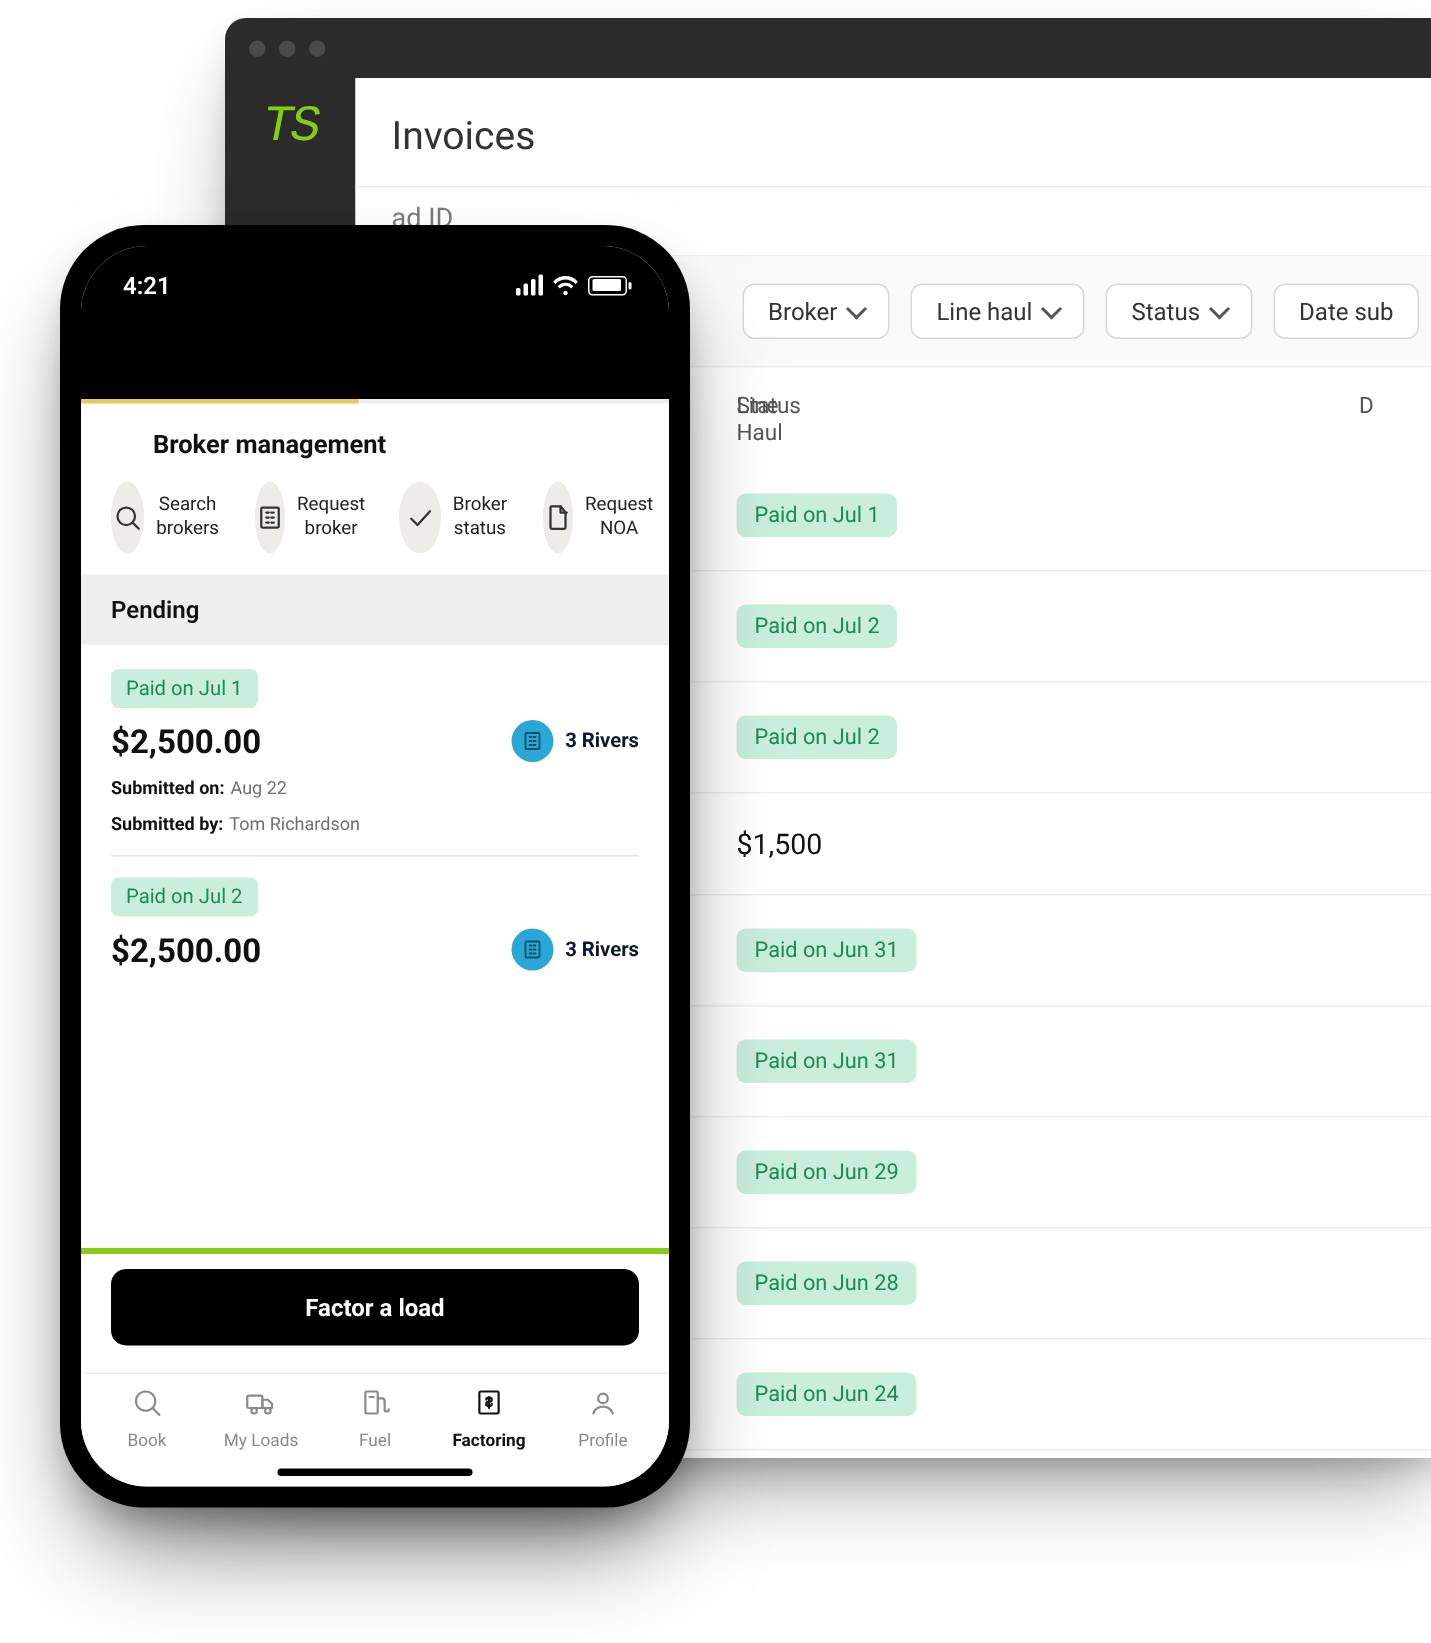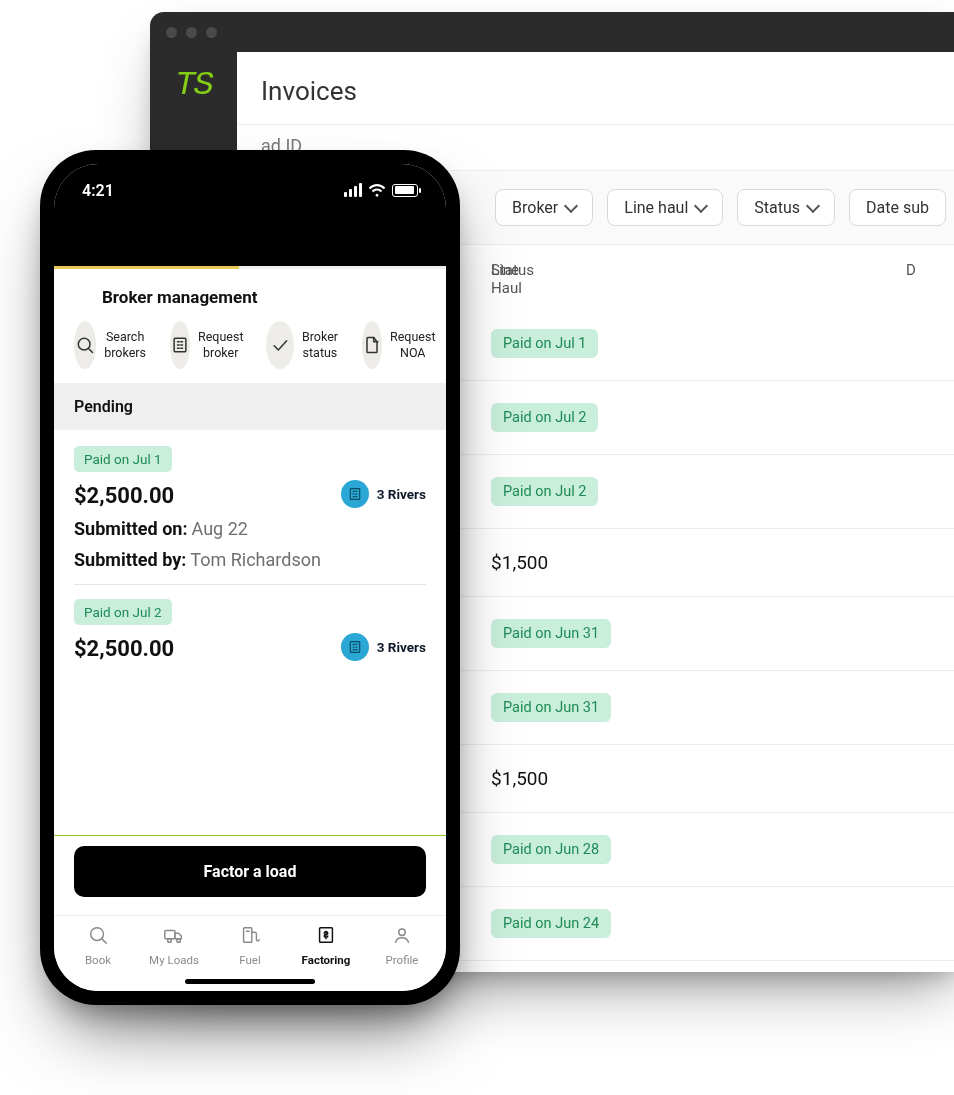--- a/index.html
+++ b/index.html
@@ -205,29 +205,29 @@
     font-size:13.5px; padding:5px 10px; border-radius:5px; margin-bottom:8px;
   }
   .card-row { display:flex; justify-content:space-between; align-items:flex-end; }
   .card-amount { font-size:22px; font-weight:700; color:#111; }
   .broker-chip { display:flex; align-items:center; gap:8px; }
   .broker-avatar {
     width:28px; height:28px; border-radius:50%; background:#2aa7d4;
     display:flex; align-items:center; justify-content:center; color:#0a4e66;
   }
   .broker-name { font-size:13.5px; font-weight:700; color:#0f172a;}
-  .meta { font-size:18px; color:#111; margin-top:10px; }
+  .meta { font-size:12px; color:#111; margin-top:10px; }
   .meta .k { font-weight:700; }
   .meta .v { color:#6f6f6f; font-weight:400; margin-left:4px;}
 
   .action-panel {
     margin-top:auto;
     padding: 10px 20px 8px 20px;
     background:#fff;
-    border-top:1px solid #84cc16;
+    border-top:4px solid #84cc16;
   }
   .btn {
     width:100%; padding:16px 0; border-radius:10px; font-size:16px; font-weight:700;
     text-align:center; margin-bottom:10px;
   }
   .btn-primary { background:#000; color:#fff; }
   .btn-secondary { background:#fff; color:#000; border:2px solid #000; }
 
   .tabbar {
     display:flex; justify-content:space-around; align-items:center;
@@ -314,20 +314,21 @@
     <div class="st"><span class="status-badge">Paid on Jun 31</span></div>
     <div class="dd"></div>
           </div>
           <div class="trow">
     <div class="lh">$1,500</div>
     <div class="st"><span class="status-badge">Paid on Jun 31</span></div>
     <div class="dd"></div>
           </div>
           <div class="trow">
     <div class="lh">$1,500</div>
+    <div class="st"><span class="status-badge">Paid on Jun 29</span></div>
     <div class="dd"></div>
           </div>
           <div class="trow">
     <div class="lh">$500</div>
     <div class="st"><span class="status-badge">Paid on Jun 28</span></div>
     <div class="dd"></div>
           </div>
           <div class="trow">
     <div class="lh">$1,500</div>
     <div class="st"><span class="status-badge">Paid on Jun 24</span></div>

